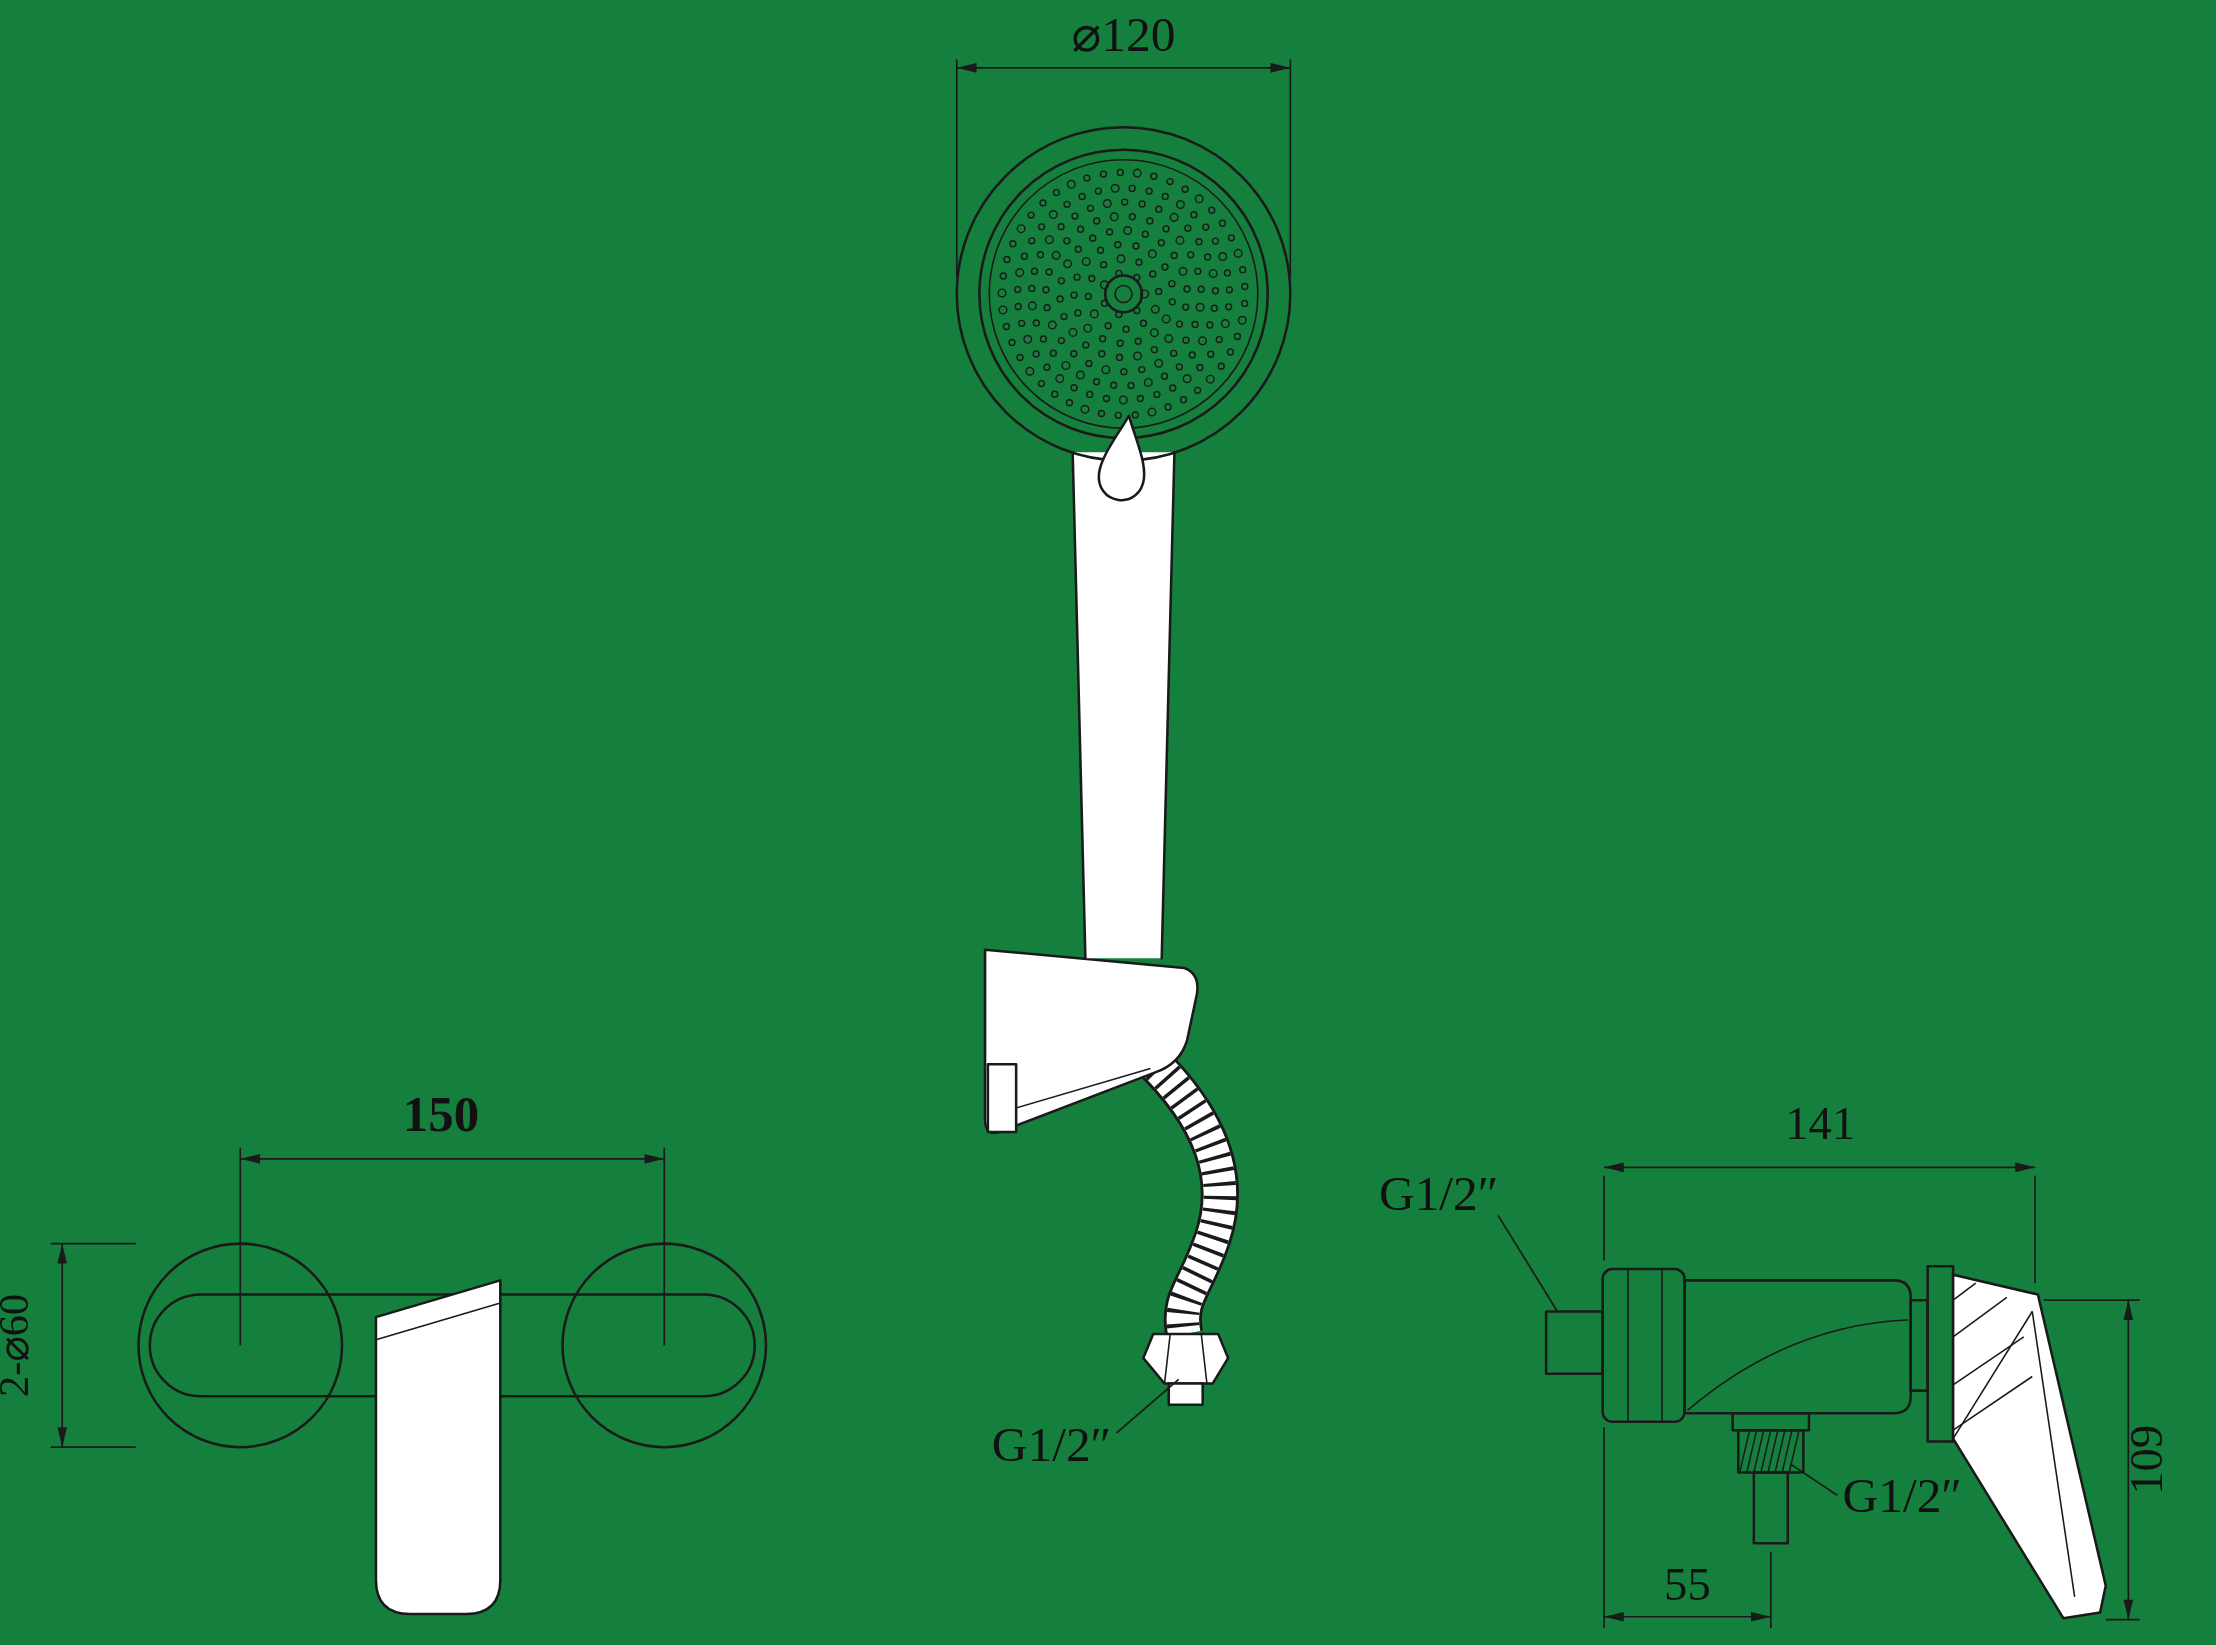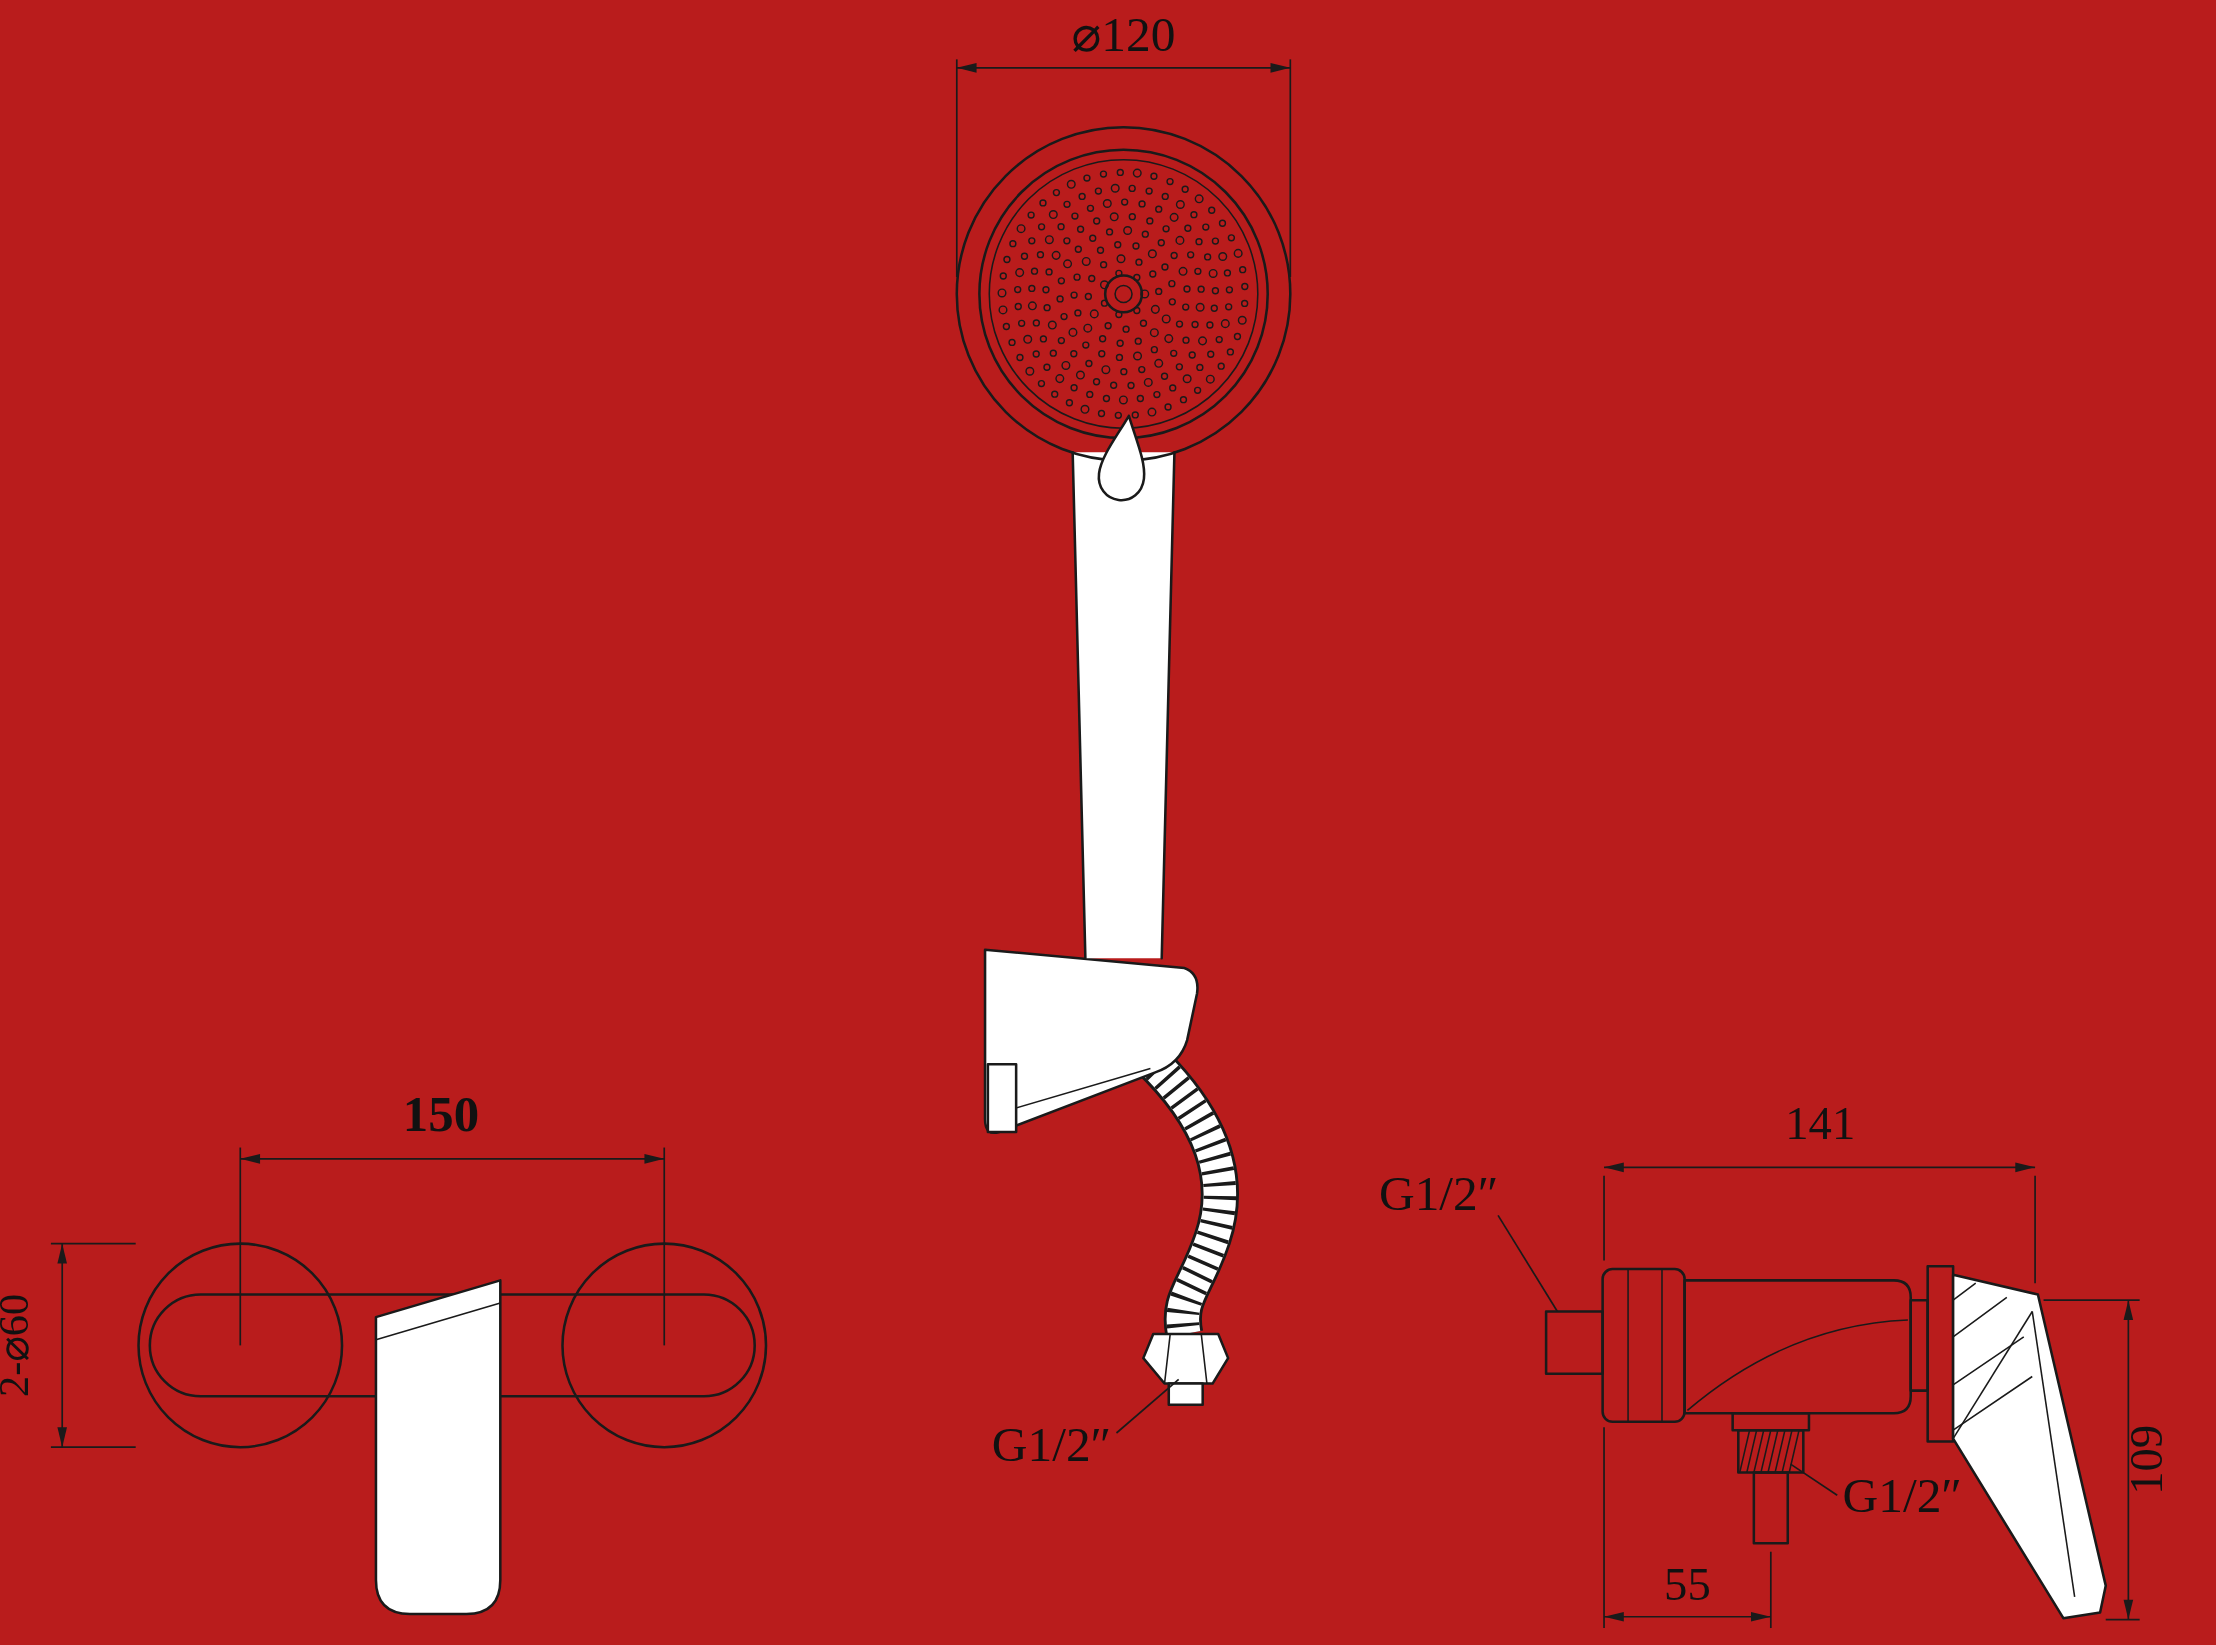--- a/index.html
+++ b/index.html
@@ -1,17 +1,17 @@
 <!DOCTYPE html>
 <html style="font-size:9.2px"><head>
 <meta charset="utf-8">
 <style>
   html,body{margin:0;padding:0;background:#ffffff;width:100%;height:100%;}
   body{display:flex;align-items:center;justify-content:center;font-family:"Liberation Serif","DejaVu Serif","DejaVu Sans",serif;}
-  .stage{width:100vw;height:100vh;display:flex;align-items:center;justify-content:center;background:#b91c1c;}
+  .stage{width:100vw;height:100vh;display:flex;align-items:center;justify-content:center;background:#15803d;}
   svg{width:100%;height:100%;}
   .ln{fill:none;stroke:#1a1a1a;stroke-width:1.8;stroke-linecap:round;stroke-linejoin:round;}
   .lnf{fill:#ffffff;stroke:#1a1a1a;stroke-width:1.8;stroke-linejoin:round;}
   .fillw{fill:#ffffff;stroke:none;}
   .thin{fill:none;stroke:#1a1a1a;stroke-width:1.1;}
   .dim{fill:none;stroke:#1a1a1a;stroke-width:1.2;stroke-linecap:butt;}
   .hose-outer{fill:none;stroke:#1a1a1a;stroke-width:27;stroke-linecap:butt;}
   .hose-inner{fill:none;stroke:#ffffff;stroke-width:23;stroke-linecap:butt;}
   .hose-ribs{fill:none;stroke:#1a1a1a;stroke-width:23;stroke-linecap:butt;stroke-dasharray:2.5 7;}
   .dimtxt{font-family:"Liberation Serif","DejaVu Serif","DejaVu Sans",serif;font-size:33px;fill:#111;}

